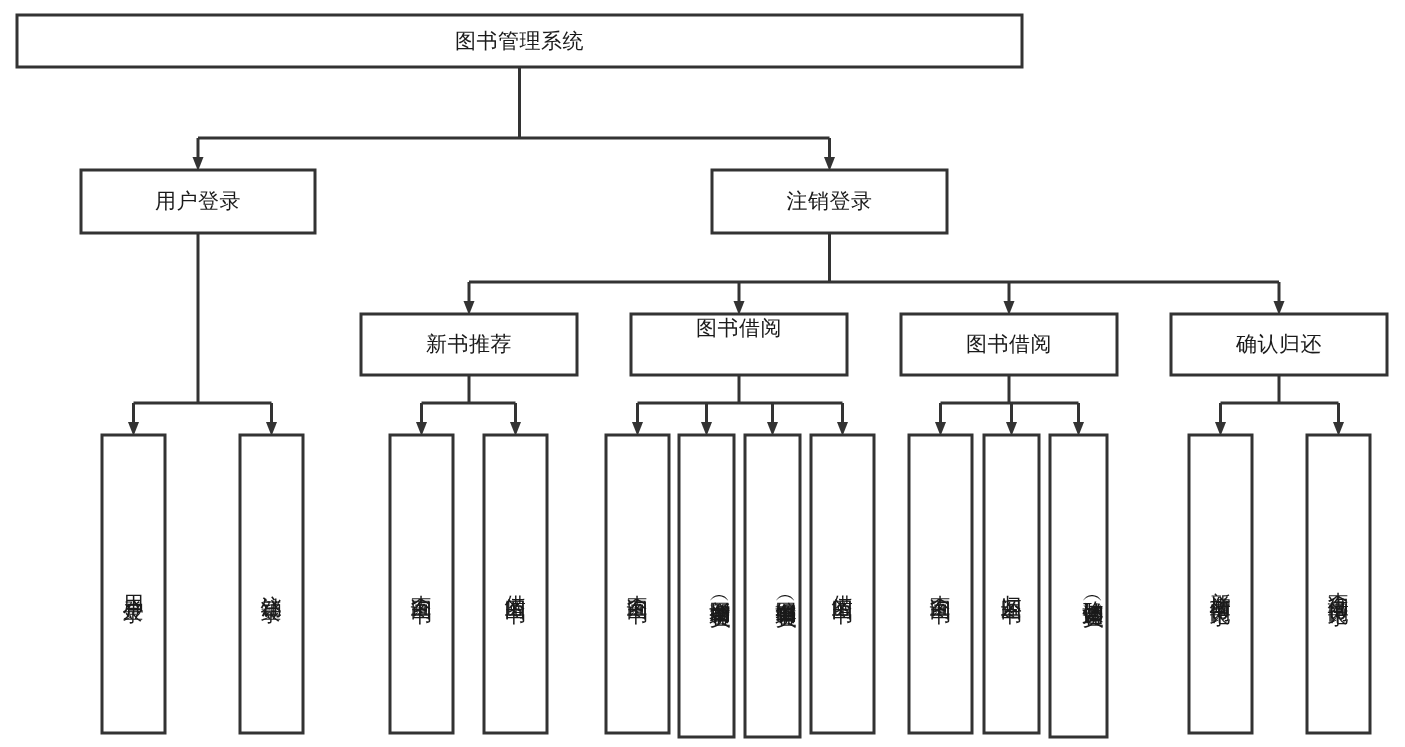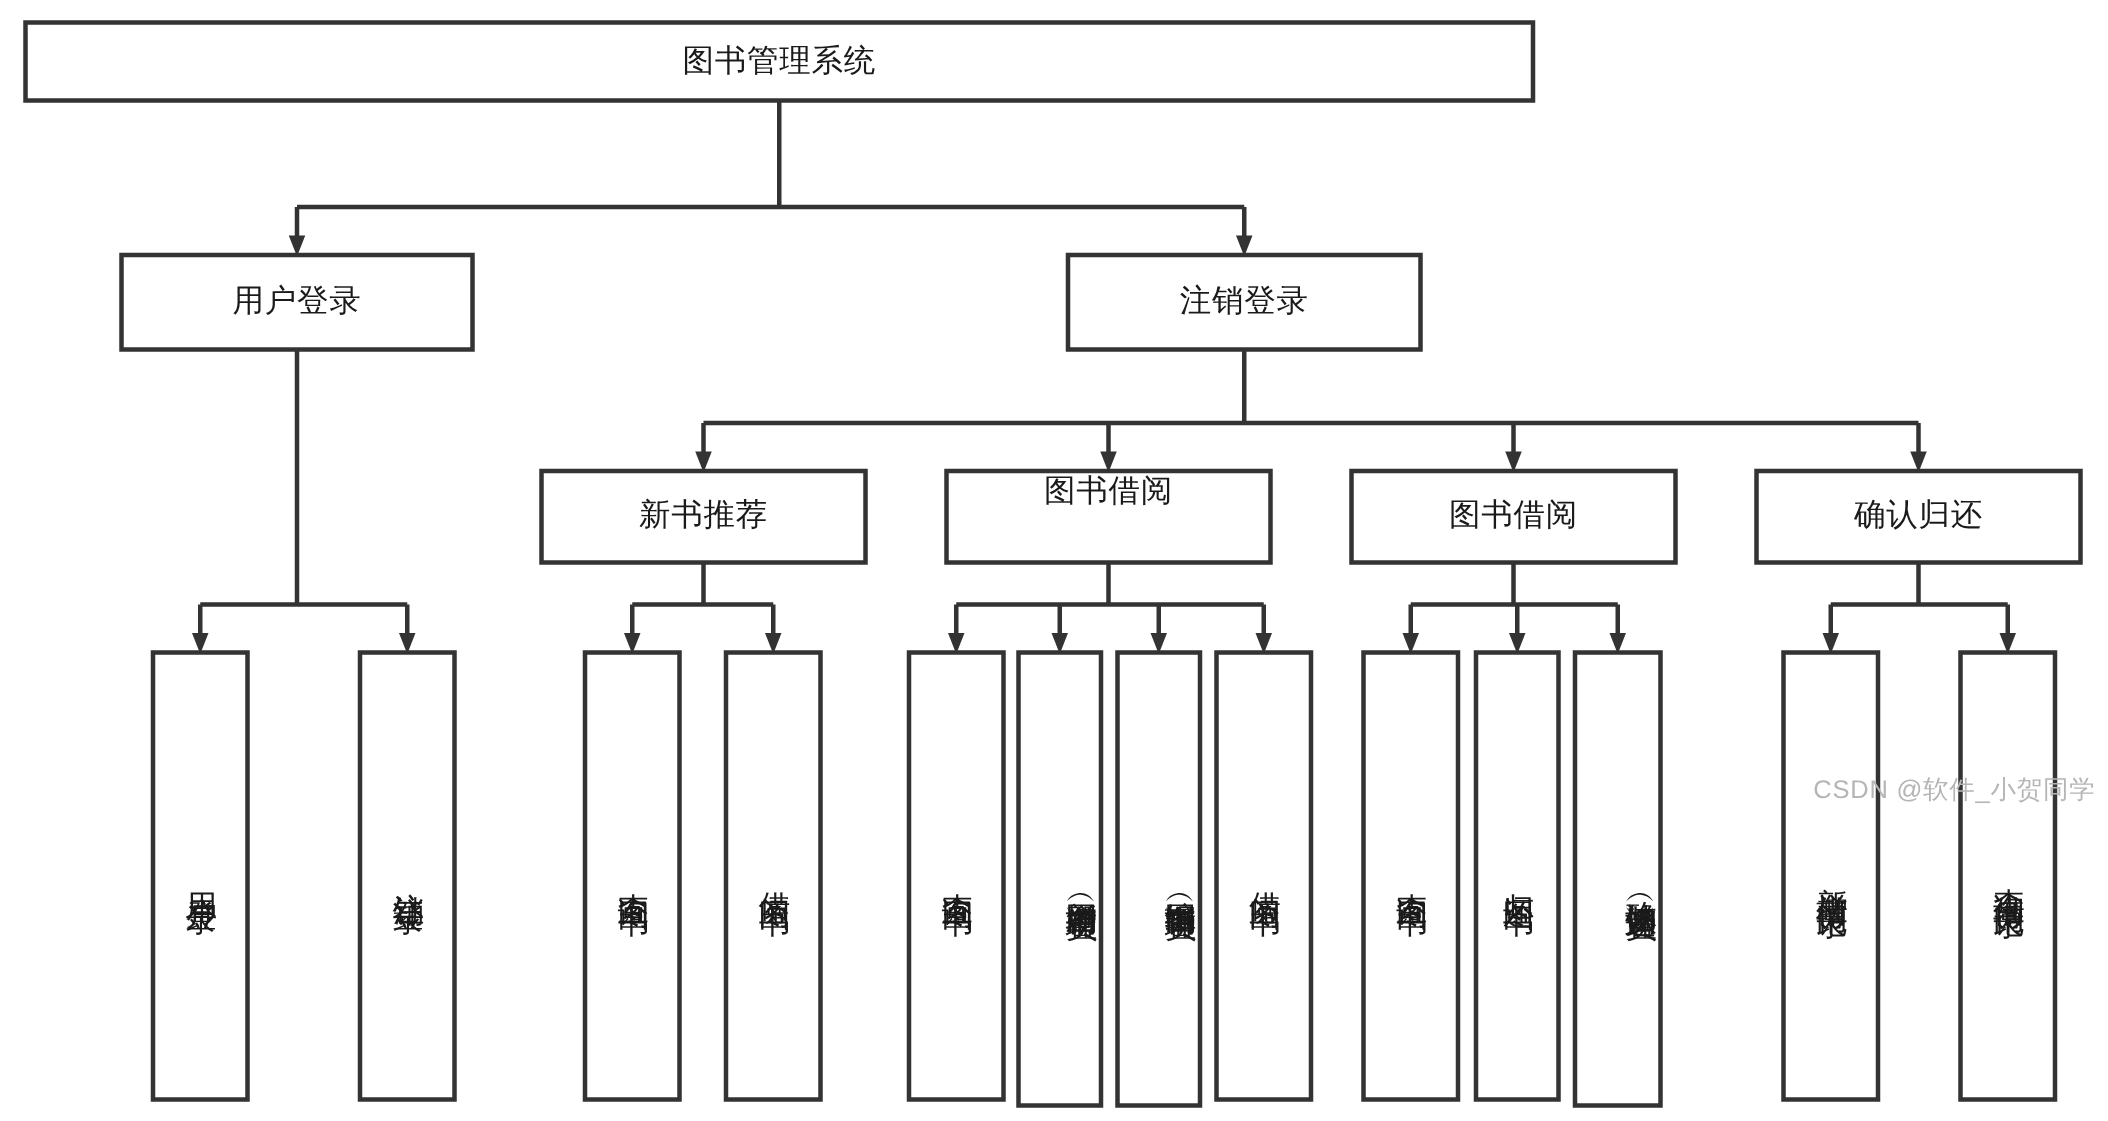--- a/index.html
+++ b/index.html
@@ -160,14 +160,13 @@
       <div class="node-label vert tall top" style="left: 679px; top: 435px; width: 55px; height: 302px;">新增图书（管理员）</div>
       <div class="node-label vert tall top" style="left: 745px; top: 435px; width: 55px; height: 302px;">编辑图书（管理员）</div>
       <div class="node-label vert" style="left: 811px; top: 435px; width: 63px; height: 298px;">借阅图书</div>
       <div class="node-label vert" style="left: 909px; top: 435px; width: 63px; height: 298px;">查询图书</div>
       <div class="node-label vert" style="left: 984px; top: 435px; width: 55px; height: 298px;">归还图书</div>
       <div class="node-label vert tall top" style="left: 1050px; top: 435px; width: 57px; height: 302px;">确认归还（管理员）</div>
       <div class="node-label vert" style="left: 1189px; top: 435px; width: 63px; height: 298px;">新增借阅记录</div>
       <div class="node-label vert" style="left: 1307px; top: 435px; width: 63px; height: 298px;">查询借阅记录</div>
     </div>
 
-  <div class="watermark">CSDN @软件_小贺同学</div>
 </div>
 
 </body></html>

